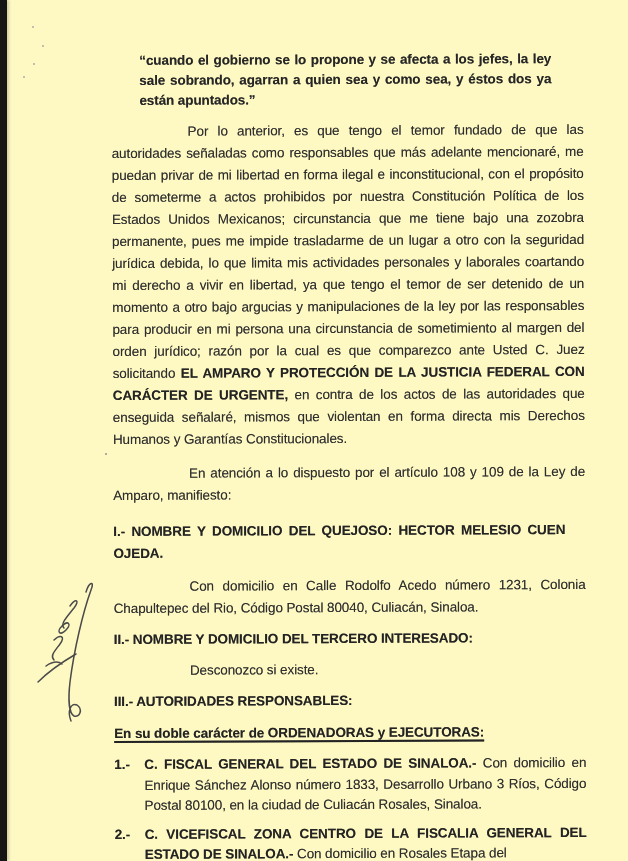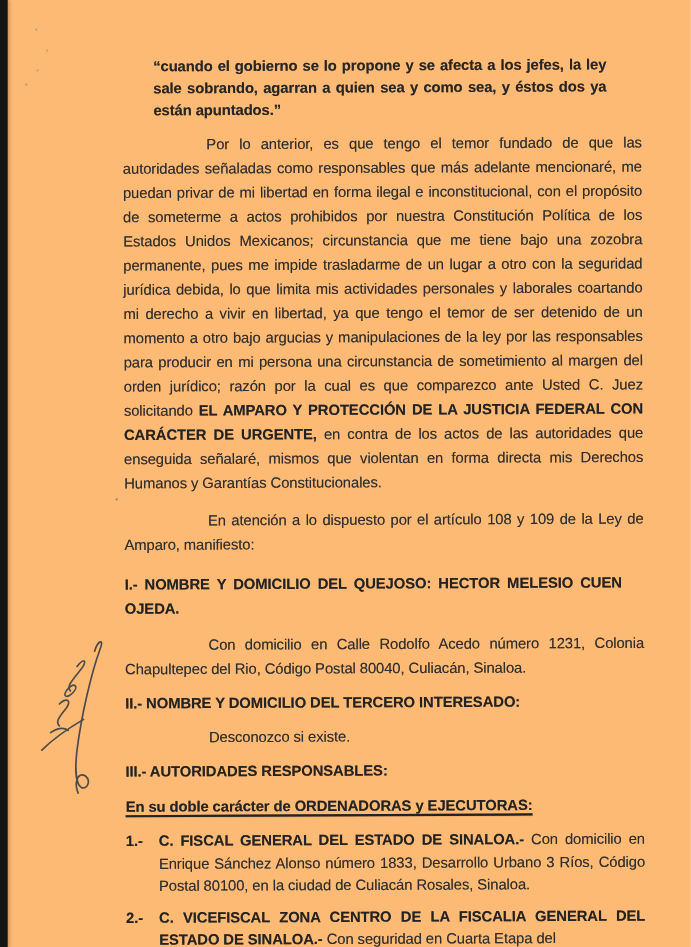--- a/index.html
+++ b/index.html
@@ -1,19 +1,19 @@
 <!DOCTYPE html>
 <html><head>
 <meta charset="utf-8">
 <style>
   html,body{margin:0;padding:0;}
   .page{
     position:relative;
     width:628px;height:861px;
-    background:#fdba74;
+    background:#fef9c3;
     overflow:hidden;
     font-family:"Liberation Sans",sans-serif;
     color:#2e2e2e;
   }
   .scan-edge{
     position:absolute;left:0;top:0;width:7px;height:100%;
     background:#151515;
     box-shadow:2px 0 3px rgba(0,0,0,.18);
   }
   .content{
@@ -124,17 +124,17 @@
 
     <h3 class="h-underline">En su doble carácter de ORDENADORAS y EJECUTORAS:</h3>
 
     <div class="list-item">
       <span class="list-num">1.-</span>
       <span class="list-text"><b>C. FISCAL GENERAL DEL ESTADO DE SINALOA.-</b><span> Con domicilio en Enrique Sánchez Alonso número 1833, Desarrollo Urbano 3 Ríos, Código Postal 80100, en la ciudad de Culiacán Rosales, Sinaloa.</span></span>
     </div>
 
     <div class="list-item">
       <span class="list-num">2.-</span>
-      <span class="list-text"><b>C. VICEFISCAL ZONA CENTRO DE LA FISCALIA GENERAL DEL ESTADO DE SINALOA.-</b><span> Con seguridad en Cuarta Etapa del</span></span>
+      <span class="list-text"><b>C. VICEFISCAL ZONA CENTRO DE LA FISCALIA GENERAL DEL ESTADO DE SINALOA.-</b><span> Con domicilio en Rosales Etapa del</span></span>
     </div>
 
   </div>
 </div>
 
 </body></html>

